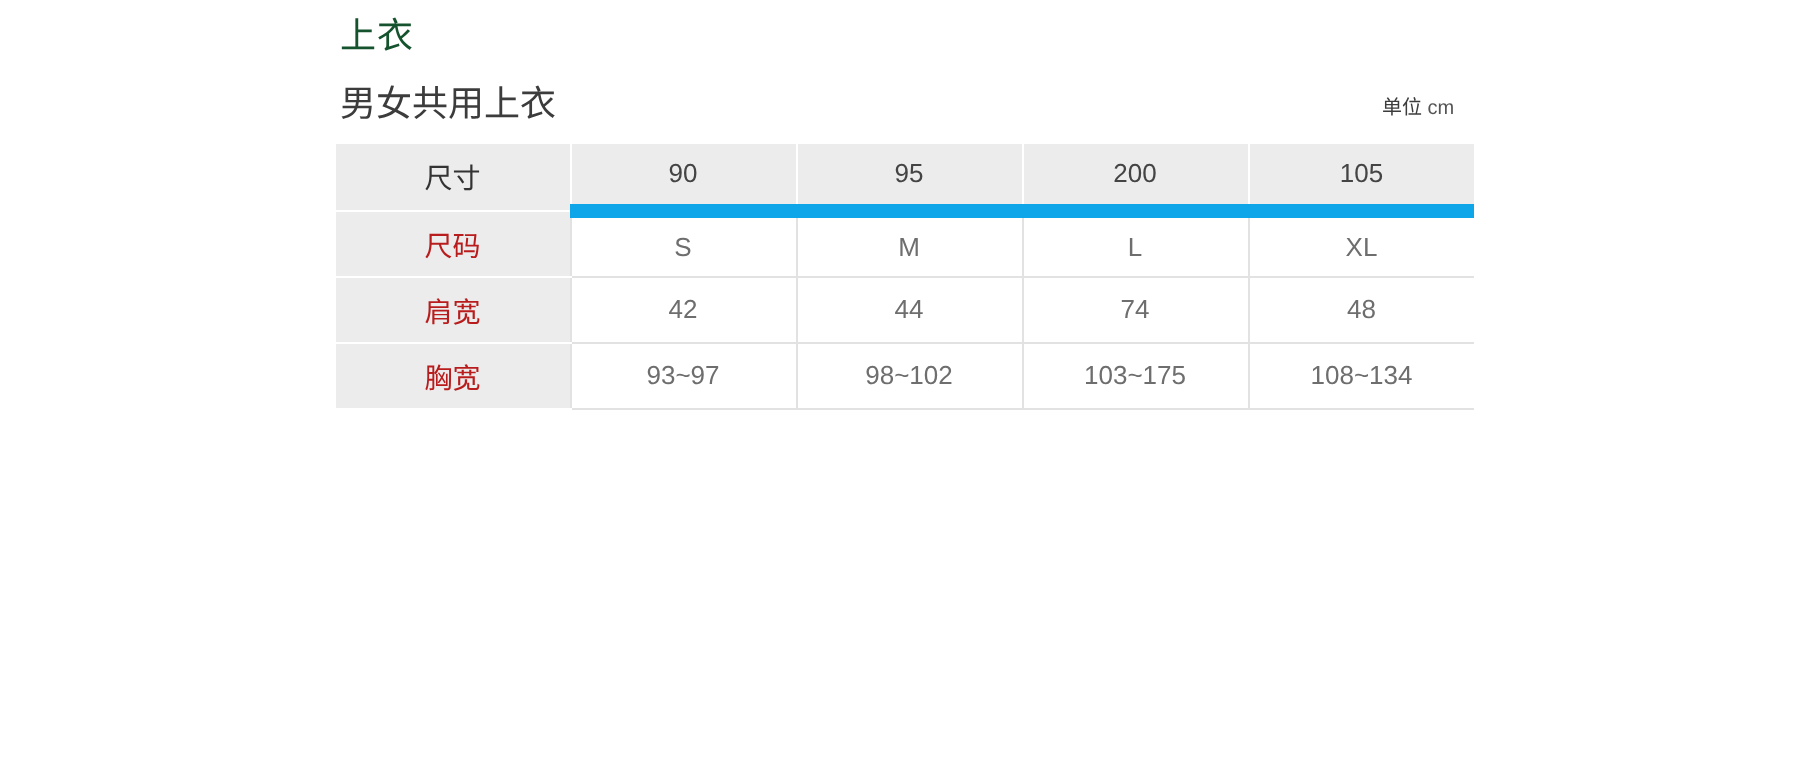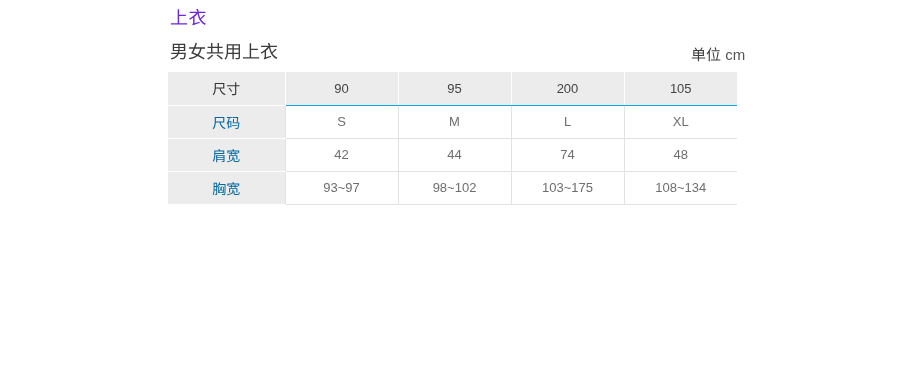--- a/index.html
+++ b/index.html
@@ -23,21 +23,21 @@
     height: 385px;
   }
 
   
   .section-title {
     position: absolute;
     left: 170px;
     top: 5px;
     font-size: 18px;
     line-height: 26px;
-    color: #6d28d9;
+    color: #14532d;
     font-weight: 400;
     letter-spacing: 0.5px;
     white-space: nowrap;
   }
 
   
   .section-subtitle {
     position: absolute;
     left: 170px;
     top: 42px;
@@ -46,21 +46,21 @@
     color: #3c3c3c;
     font-weight: 400;
     white-space: nowrap;
   }
 
   
   .unit-note {
     position: absolute;
     left: 691px;
     top: 46px;
-    font-size: 15px;
+    font-size: 10px;
     line-height: 18px;
     color: #555555;
     white-space: nowrap;
   }
   .unit-note .unit-label { color: #3c3c3c; }
   .unit-note .unit-value { color: #555555; }
 
   
   .size-table-wrap {
     position: absolute;
@@ -93,27 +93,27 @@
     background: #ececec;
     color: #333333;
     font-size: 14px;
     border-bottom: 1px solid #ffffff;
   }
   .size-table thead th.col-head {
     background: #ececec;
     color: #444444;
     font-size: 13px;
     border-left: 1px solid #ffffff;
-    border-bottom: 1px solid #0ea5e9;
+    border-bottom: 7px solid #0ea5e9;
   }
 
   
   .size-table tbody th.row-label {
     background: #ececec;
-    color: #0369a1;
+    color: #b91c1c;
     font-size: 14px;
     border-bottom: 1px solid #ffffff;
   }
   .size-table tbody tr:last-child th.row-label {
     border-bottom: 1px solid #ffffff;
   }
   .size-table tbody td.data-cell {
     background: #ffffff;
     color: #6e6e6e;
     font-size: 13px;

